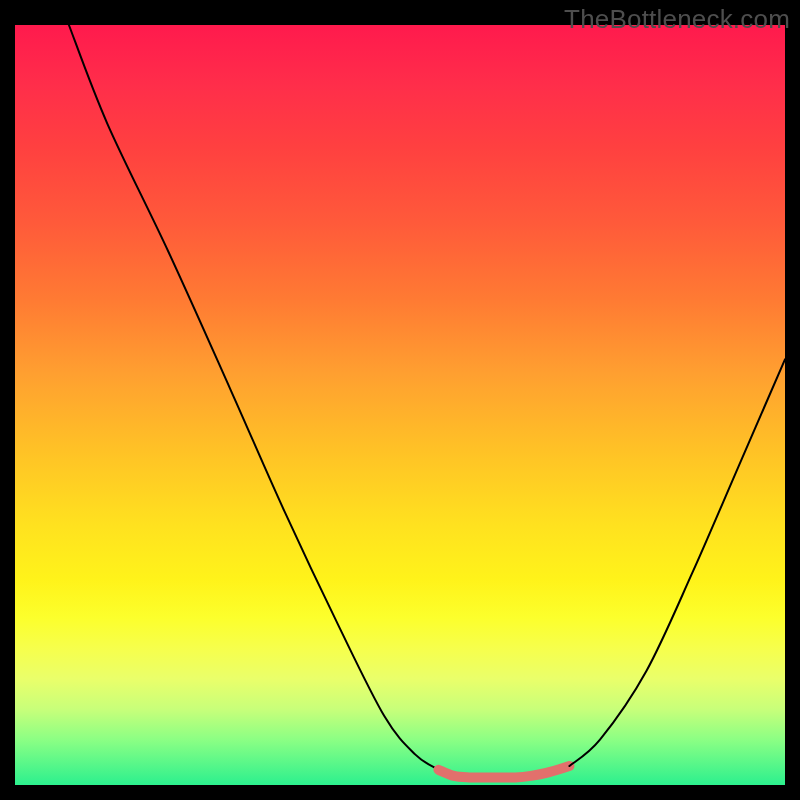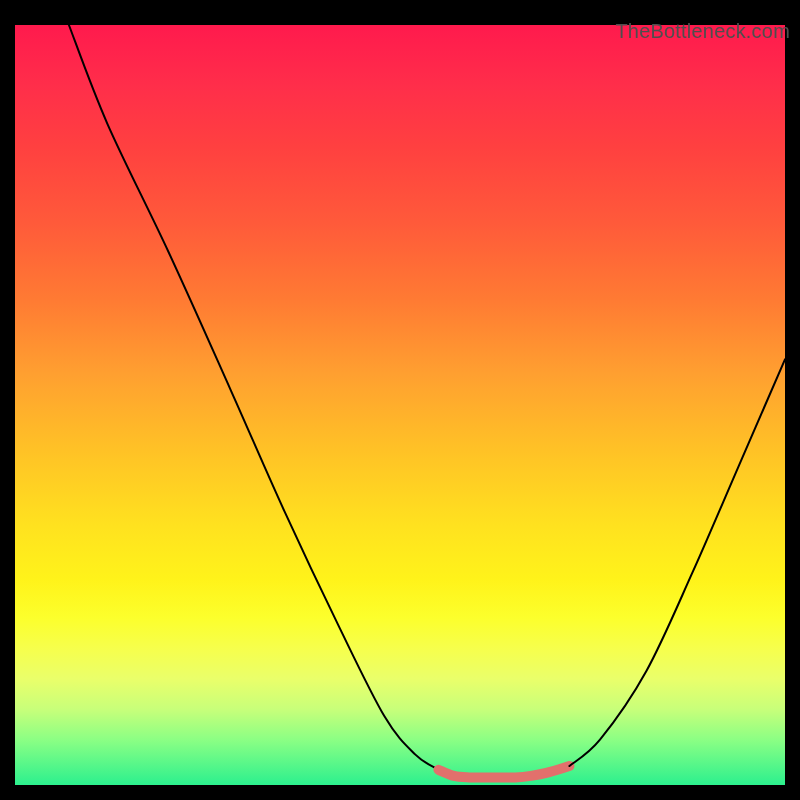--- a/index.html
+++ b/index.html
@@ -35,24 +35,24 @@
       #fff31a 73%,
       #fcff2c 78%,
       #f6ff4c 82%,
       #eaff6a 86%,
       #c8ff7a 90%,
       #8cff84 94%,
       #2cf08e 100%);
   }
   .watermark {
     position: absolute;
-    top: 20px;
+    top: 4px;
     right: 10px;
     color: #4e4e4e;
-    font-size: 20px;
+    font-size: 26px;
     font-weight: 500;
     letter-spacing: 0.2px;
     user-select: none;
   }
   svg.curves {
     position: absolute;
     left: 15px;
     top: 25px;
     width: 770px;
     height: 760px;

